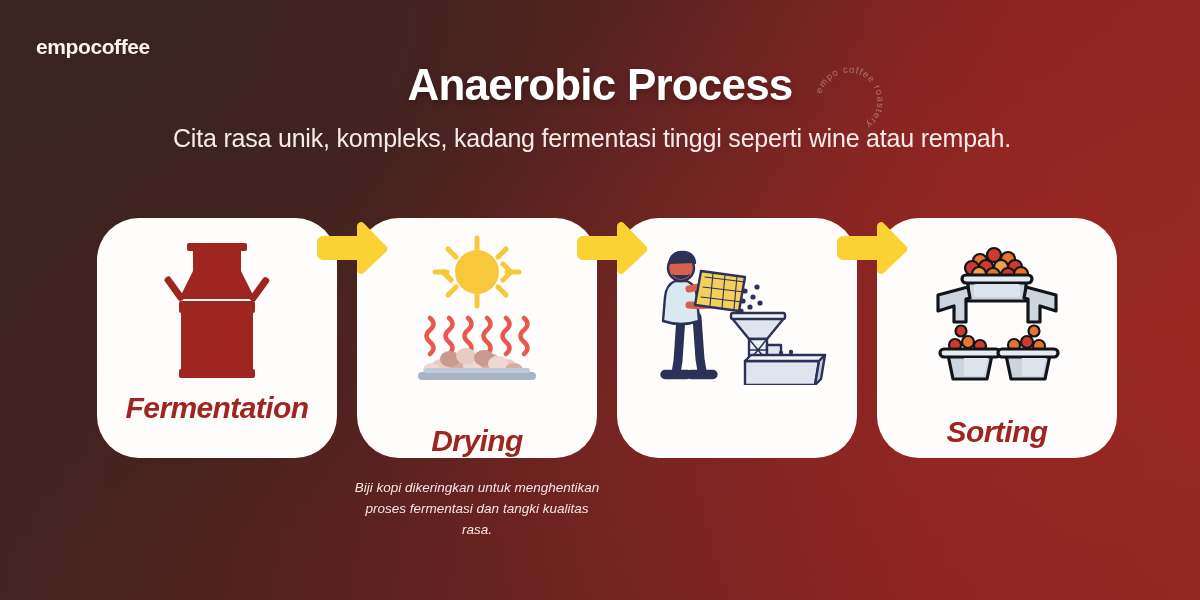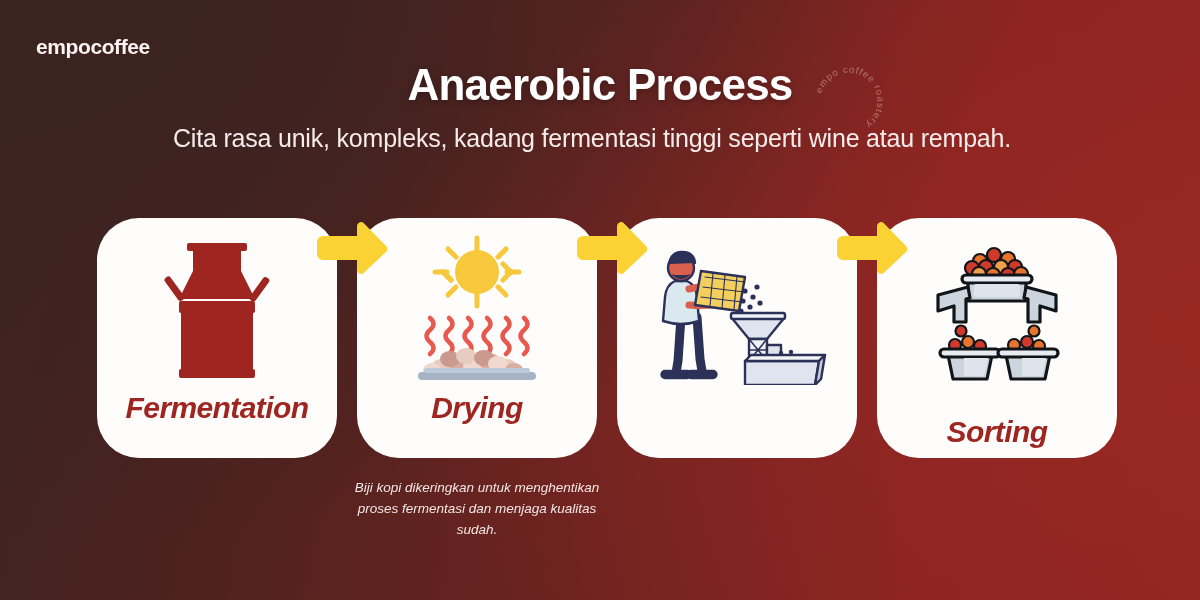--- a/index.html
+++ b/index.html
@@ -77,21 +77,21 @@
 
   .desc{
     position:absolute; top:478px;
     width:250px;
     text-align:center;
     color:#f3e6e4; font-size:13.5px; line-height:1.55;
     z-index:4;
   }
 
   .c1{ left:85px; } .d1{ left:80px; }
-  .c2{ left:345px;} .d2{ left:340px;}
+  .c2{ left:345px;gap:33px;} .d2{ left:340px;}
   .c3{ left:605px;} .d3{ left:600px;}
   .c4{ left:865px;gap:24px;} .d4{ left:860px;}
 
   
   .arrow{ position:absolute; top:222px; z-index:5; width:72px; height:56px; }
   .a1{ left:305px; } .a2{ left:565px; } .a3{ left:825px; }
 </style>
 </head>
 <body>
 
@@ -184,21 +184,21 @@
             <ellipse cx="30" cy="138" rx="9" ry="7" fill="#efd8cf"></ellipse>
             <ellipse cx="112" cy="138" rx="9" ry="7" fill="#d7ada0"></ellipse>
           </g>
 
           <rect x="16" y="140" width="118" height="8" rx="4" fill="#a6b4c6"></rect>
           <rect x="22" y="136" width="106" height="5" rx="2.5" fill="#becada"></rect>
         </svg>
       </div>
       <div class="label">Drying</div>
     </div>
-    <div class="desc d2">Biji kopi dikeringkan untuk menghentikan proses fermentasi dan menjaga kualitas sudah.</div>
+    <div class="desc d2">Biji kopi dikeringkan untuk menghentikan proses fermentasi dan tangki kualitas rasa.</div>
 
     <div class="arrow a2">
       <svg width="72" height="56" viewBox="0 0 72 56">
         <path d="M6 14 h34 v-10 a4 4 0 0 1 6.6 -3 L69 24 a4 4 0 0 1 0 6 L46.6 51 a4 4 0 0 1 -6.6 -3 v-10 H6 a6 6 0 0 1 -6 -6 V20 a6 6 0 0 1 6 -6 z" fill="#fbd234"></path>
       </svg>
     </div>
 
     <div class="wm wm-card3">
       <svg viewBox="0 0 100 100" width="80" height="80">
         <defs>

